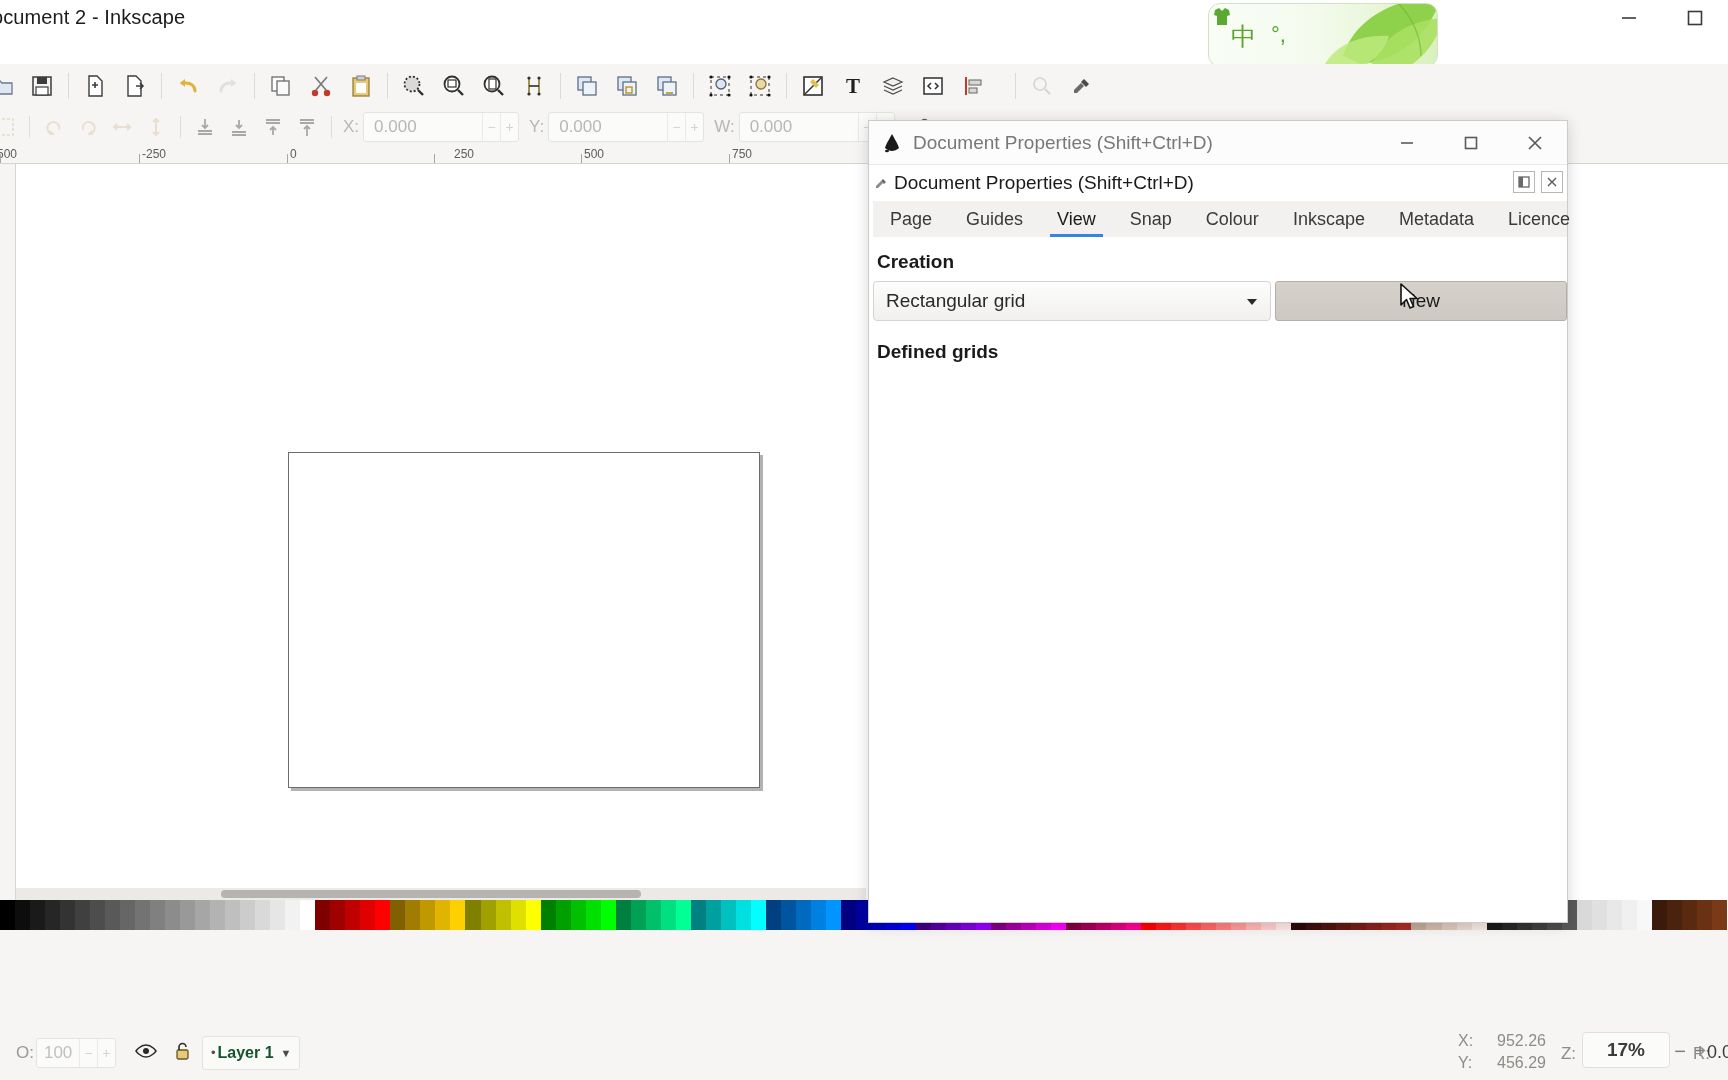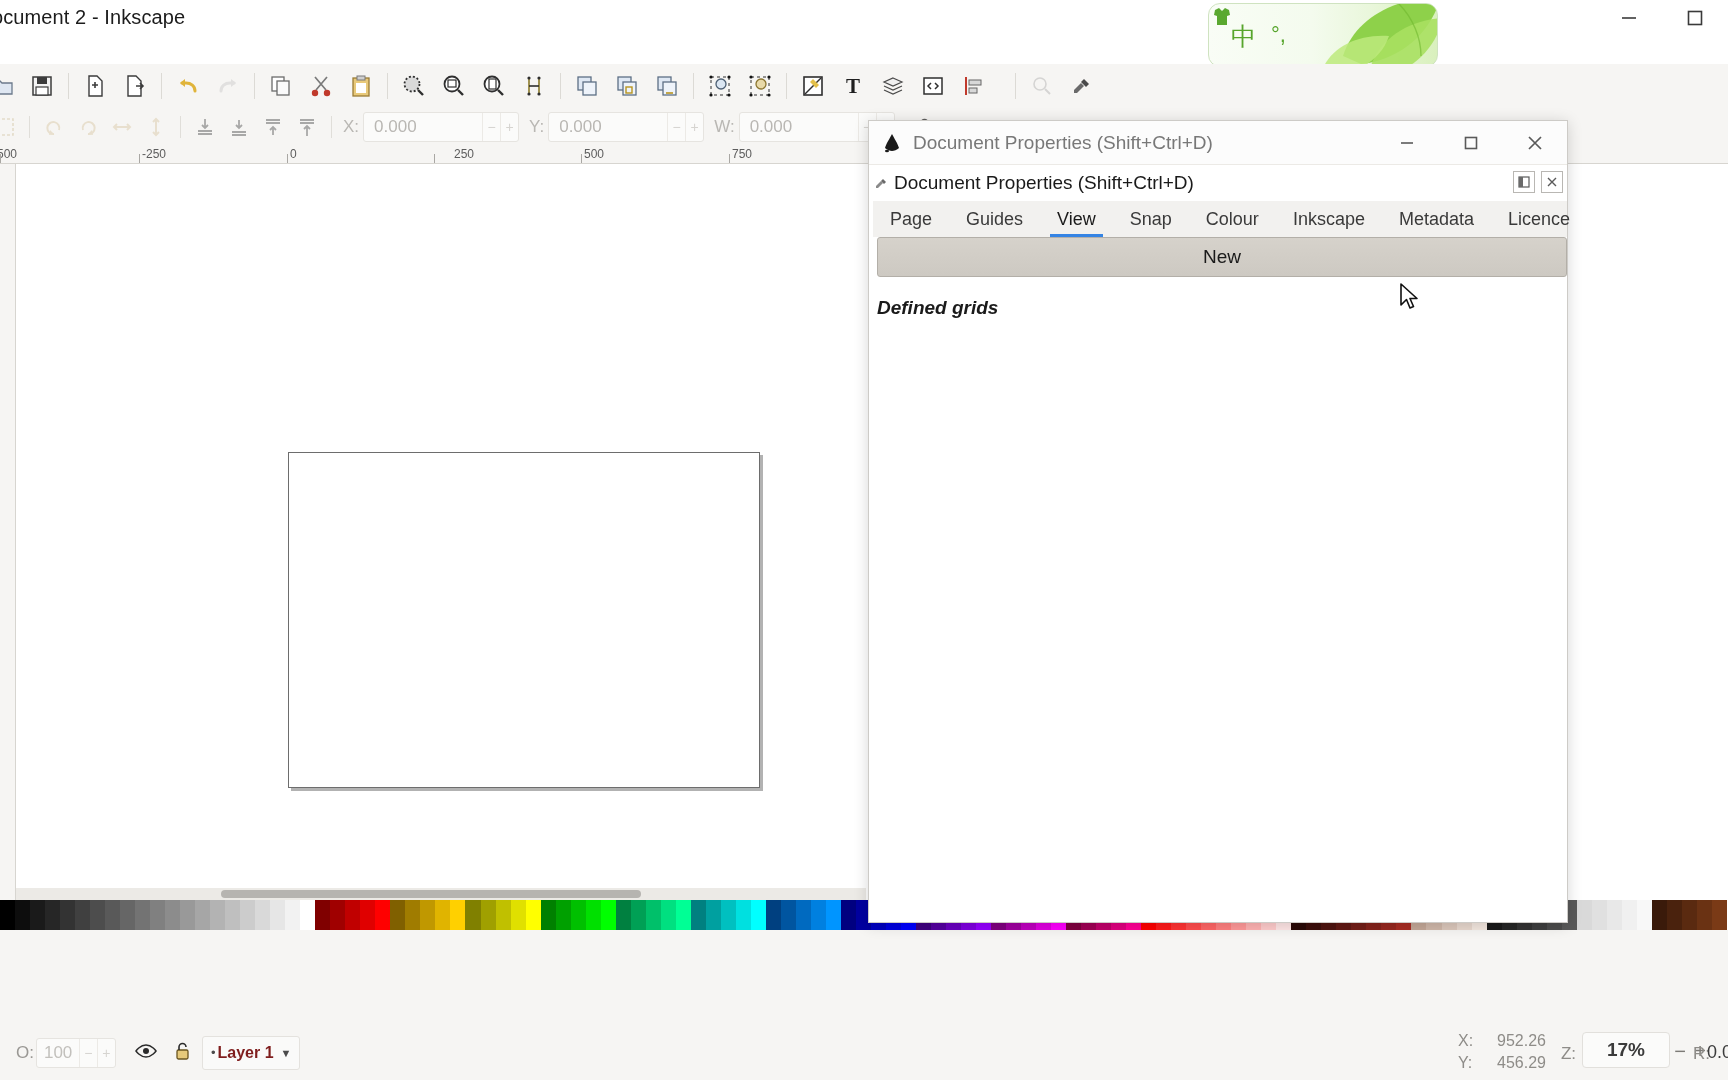--- a/index.html
+++ b/index.html
@@ -131,21 +131,21 @@
   .opacity-box {
     display: flex; align-items: center; border: 1px solid #e6e4e0; background: #fbfbfa;
     border-radius: 3px; height: 30px; margin-left: 2px;
   }
   .opacity-val { font-size: 17px; color: #c2c0bc; padding: 0 7px; width: 42px;}
   .layer-btn {
     display: flex; align-items: center; height: 34px; padding: 0 8px;
     border: 1px solid #e4e2de; border-radius: 3px; background: #fafaf9;
     margin-left: 8px;
   }
-  .layer-name { font-size: 16px; color: #7f1d1d; font-weight: 700; }
+  .layer-name { font-size: 16px; color: #14532d; font-weight: 700; }
   .status-msg { font-size: 18px; color: #7a7876; margin-left: 14px; white-space: nowrap;}
   .coords {
     position: absolute; right: 182px; top: 1030px; font-size: 16px; color: #8e8c88;
     line-height: 22px;
   }
   .coord-k { display: inline-block; width: 22px; }
   .coord-v { display: inline-block; width: 66px; text-align: right; }
   .zlabel { position: absolute; right: 152px; top: 1044px; font-size: 17px; color: #8e8c88; }
   .zbox {
     position: absolute; right: 58px; top: 1032px; width: 88px; height: 36px;
@@ -793,25 +793,32 @@
         </div>
       <div class="tab">
           <span>Metadata</span>
         </div>
       <div class="tab">
           <span>Licence</span>
         </div>
     </div>
 
     <div class="dlg-body">
+      <div class="section-head">Creation</div>
       <div class="creation-row">
+        <div class="combo">
+          <span class="combo-text">Rectangular grid</span>
+          <svg class="combo-arrow" width="12" height="8" viewBox="0 0 12 8">
+              <path d="M1 1l5 6 5-6z" fill="#2a2a2a"></path>
+            </svg>
+        </div>
         <div class="new-btn">New</div>
       </div>
 
-      <div class="section-head" style="margin-top:20px;font-style:italic;">Defined grids</div>
+      <div class="section-head" style="margin-top:20px;">Defined grids</div>
     </div>
   </div>
 
   <svg class="cursor-arrow" width="26" height="30" viewBox="0 0 26 30">
     <path d="M2 1 L2 22 L7.5 16.5 L11 25 L14.5 23.5 L11 15.5 L18 15.5 Z" fill="#ffffff" stroke="#111111" stroke-width="1.6" stroke-linejoin="round"></path>
   </svg>
 
 </div>
 
 </body></html>

